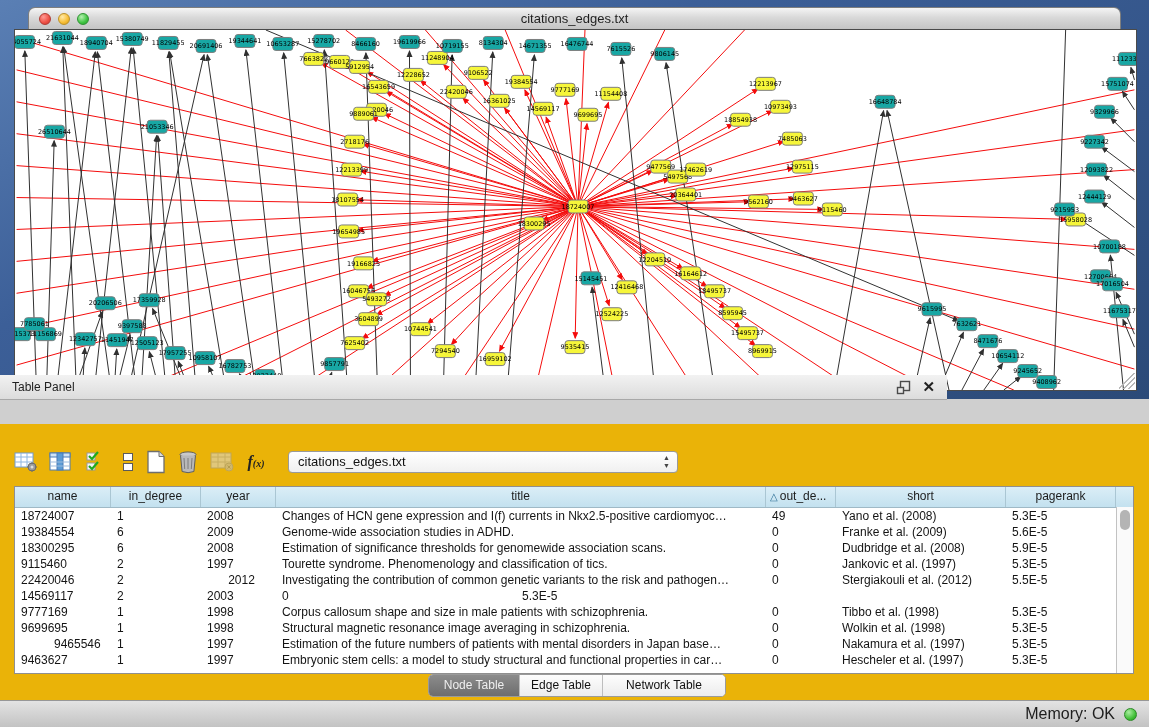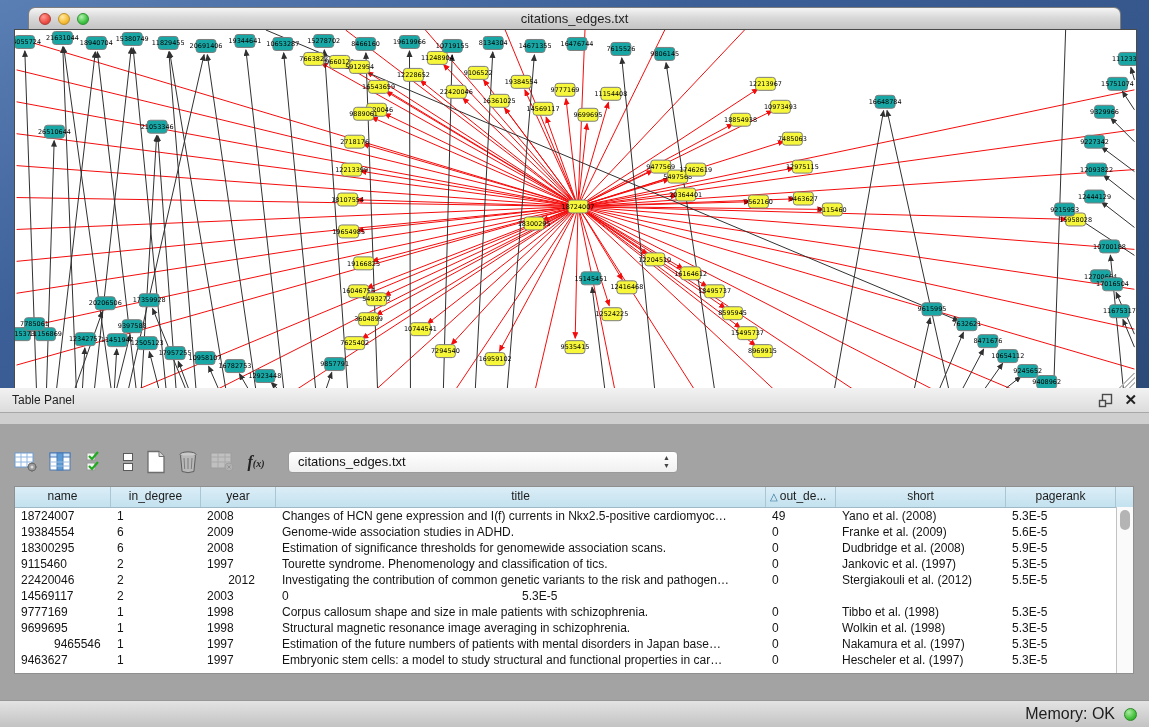--- a/index.html
+++ b/index.html
@@ -22,27 +22,27 @@
     background:#ffffff;border:1px solid #4a4a4a;box-sizing:content-box;}
   .canvas svg{display:block;}
   .grip{position:absolute;right:1px;bottom:1px;width:16px;height:16px;
     background:
       linear-gradient(135deg,transparent 46%,#b9b9b9 46%,#b9b9b9 52%,transparent 52%) ,
       linear-gradient(135deg,transparent 62%,#b9b9b9 62%,#b9b9b9 68%,transparent 68%),
       linear-gradient(135deg,transparent 78%,#b9b9b9 78%,#b9b9b9 84%,transparent 84%);}
   .split-dot{position:absolute;left:569px;top:392px;width:5px;height:5px;border-radius:50%;
     background:#26406a;box-shadow:inset 0 1px 1px rgba(255,255,255,.4);}
   
-  .tp-header{position:absolute;left:0;top:388px;width:1149px;height:25px;
+  .tp-header{position:absolute;left:0;top:375px;width:947px;height:25px;
     background:linear-gradient(#f2f2f2,#dcdcdc);border-bottom:1px solid #a8a8a8;
     box-sizing:border-box;}
   .tp-header .tp-title{position:absolute;left:12px;top:0;line-height:24px;font-size:12px;color:#222;}
   .tp-float{position:absolute;right:36px;top:5px;width:15px;height:15px;}
   .tp-close{position:absolute;right:12px;top:2px;font-size:15px;font-weight:bold;color:#222;line-height:20px;}
-  .tp-body{position:absolute;left:0;top:424px;width:1149px;height:276px;background:#a3a3a3;}
+  .tp-body{position:absolute;left:0;top:424px;width:1149px;height:276px;background:#eab308;}
   
   .tbtn{position:absolute;top:24px;width:28px;height:28px;display:flex;align-items:center;justify-content:center;}
   .fx{font-family:"Liberation Serif",serif;font-style:italic;font-weight:bold;font-size:16px;color:#222;}
   .fx small{font-size:10px;font-weight:bold;}
   .combo{position:absolute;left:288px;top:27px;width:390px;height:22px;background:linear-gradient(#ffffff,#f0f0f0);
     border:1px solid #9a9a9a;border-radius:4px;box-sizing:border-box;font-size:13px;color:#111;}
   .combo .val{position:absolute;left:9px;top:0;line-height:20px;}
   .combo .arrows{position:absolute;right:7px;top:2px;font-size:7px;line-height:8px;color:#444;text-align:center;}
   
   .tablewrap{position:absolute;left:14px;top:62px;width:1118px;height:186px;background:#fff;
@@ -619,18 +619,23 @@
           <div class="td" style="width: 70px;">0</div>
           <div class="td" style="width: 170px;">Hescheler et al. (1997)</div>
           <div class="td" style="width: 110px;">5.3E-5</div>
         </div>
       </div>
     <div class="vscroll">
       <div class="vthumb"></div>
     </div>
   </div>
 
+  <div class="tabs">
+    <div class="tab sel" style="width:90px">Node Table</div>
+    <div class="tab" style="width:82px">Edge Table</div>
+    <div class="tab" style="width:122px">Network Table</div>
+  </div>
 </div>
 
 <div class="statusbar">
   <span class="mem">Memory: OK</span>
   <span class="memdot"></span>
 </div>
 
 </body></html>

